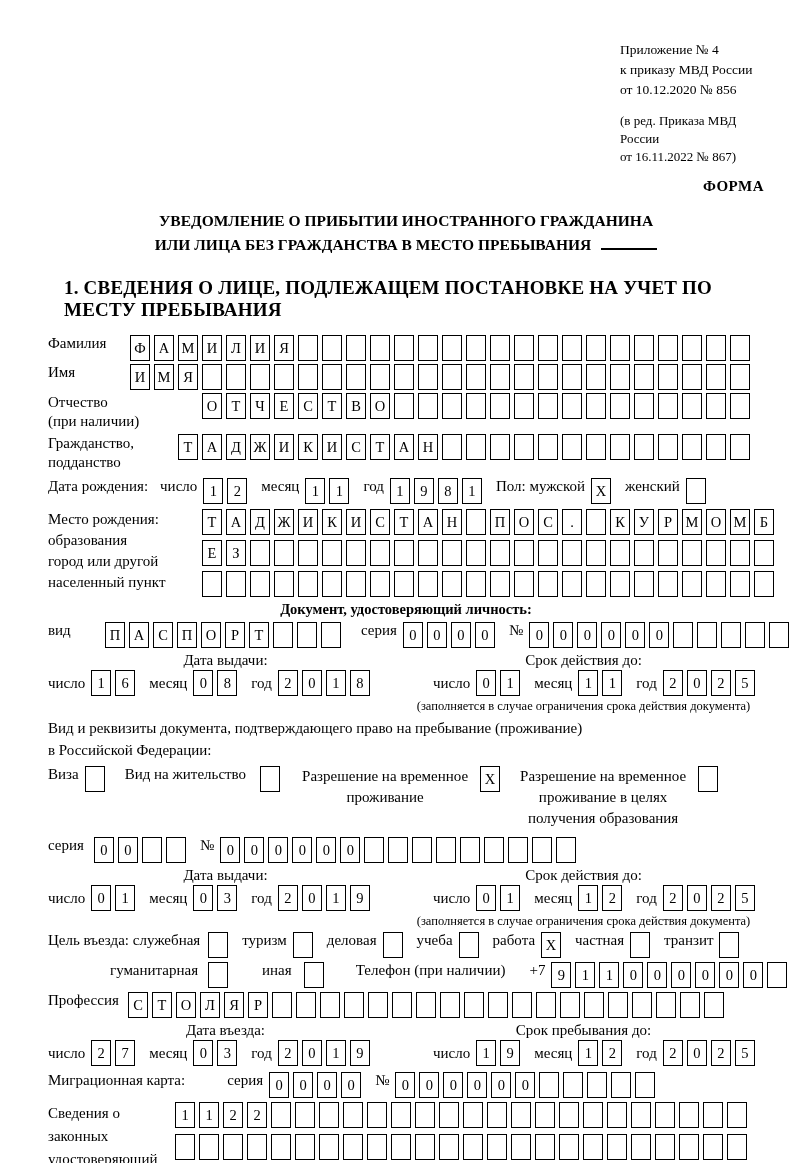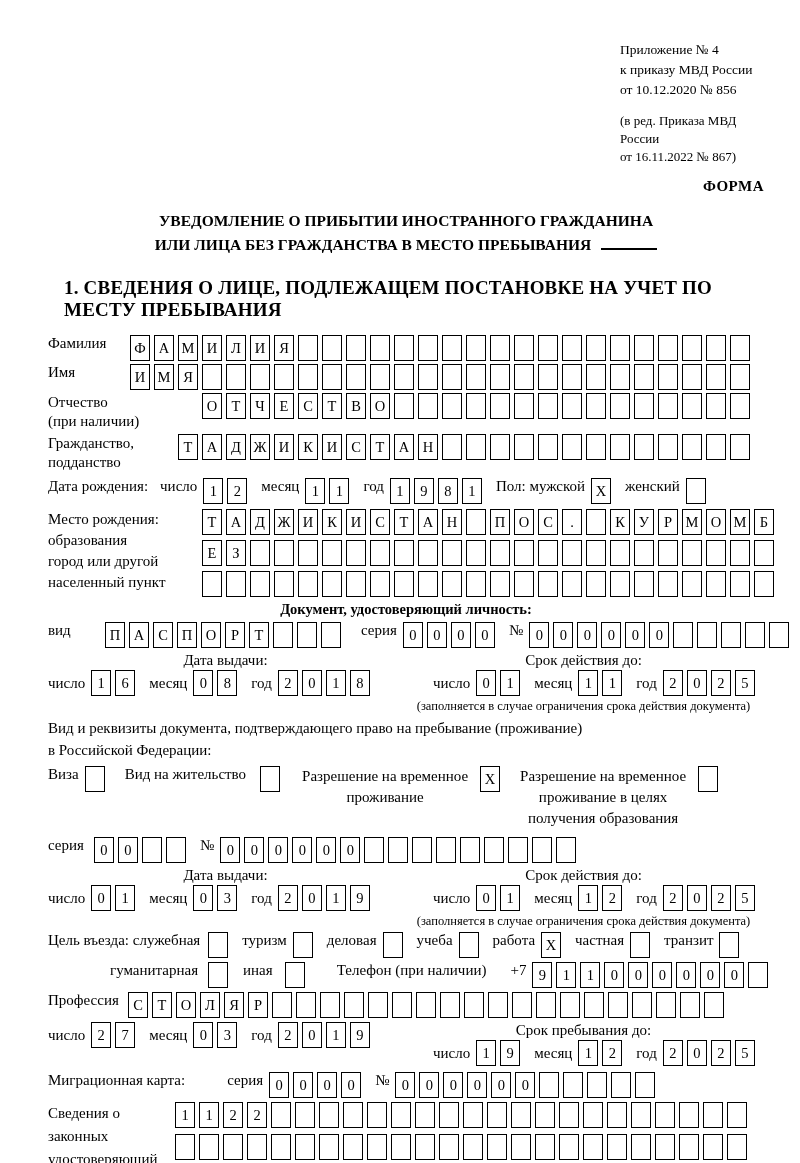--- a/index.html
+++ b/index.html
@@ -530,21 +530,21 @@
     <span class="cells">
         <span class="cell"></span>
       </span>
   </div>
 
   <div class="row" style="margin-top:4px">
     <span class="lbl" style="margin-left:62px">гуманитарная</span>
     <span class="cells" style="margin-left:10px">
         <span class="cell"></span>
       </span>
-    <span class="sub" style="margin-left:11px">иная</span>
+    <span class="sub" style="margin-left:30px">иная</span>
     <span class="cells" style="margin-left:6px">
         <span class="cell"></span>
       </span>
     <span class="sub" style="margin-left:28px">Телефон (при наличии)</span>
     <span class="sub" style="margin-left:18px">+7</span>
     <span class="cells">
         <span class="cell">9</span>
         <span class="cell">1</span>
         <span class="cell">1</span>
         <span class="cell">0</span>
@@ -583,20 +583,21 @@
         <span class="cell"></span>
         <span class="cell"></span>
         <span class="cell"></span>
         <span class="cell"></span>
         <span class="cell"></span>
       </span>
   </div>
 
   <div class="dp">
     <div class="dp-l">
+      <div class="dp-head">Дата въезда:</div>
       <div class="dp-row">
         <span class="sub first">число</span>
         <span class="cells">
             <span class="cell">2</span>
             <span class="cell">7</span>
           </span>
         <span class="sub">месяц</span>
         <span class="cells">
             <span class="cell">0</span>
             <span class="cell">3</span>

